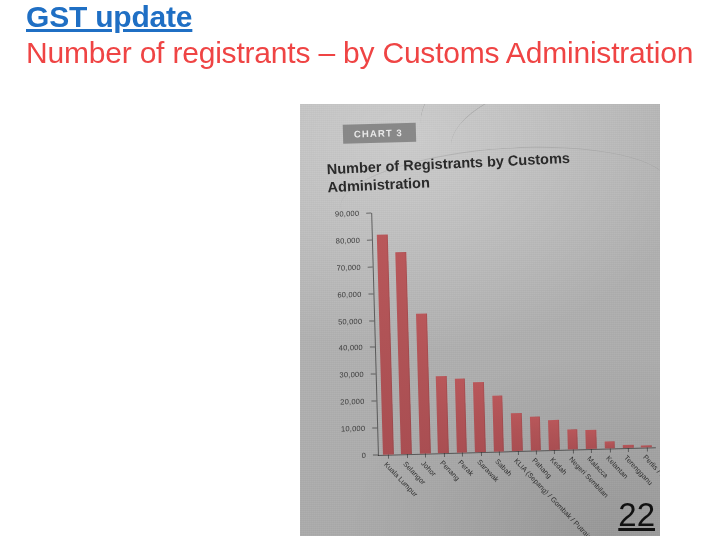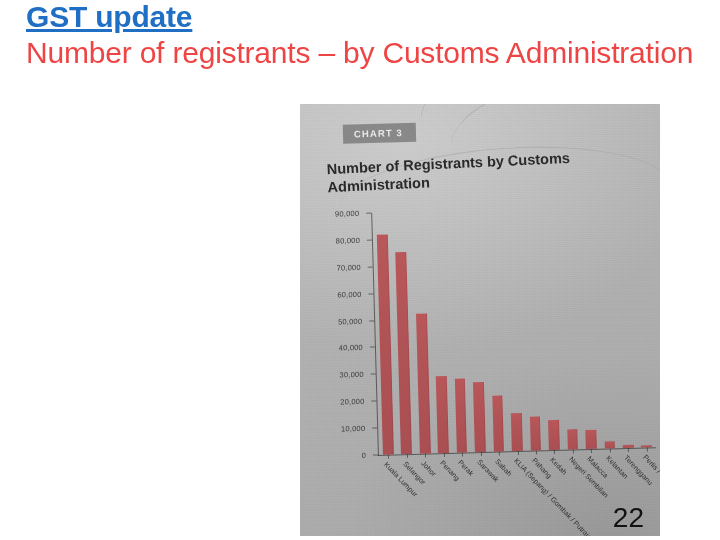--- a/index.html
+++ b/index.html
@@ -207,26 +207,27 @@
     transform-origin: left top;
     transform: rotate(48deg);
     font-size: 7px;
     color: #2e2e2e;
     white-space: nowrap;
     letter-spacing: .1px;
   }
 
   .page-number {
     position: absolute;
-    right: 16px;
+    right: 5px;
     bottom: 2px;
-    font-size: 28px;
+    font-size: 33px;
     color: #111111;
     z-index: 6;
     font-family: "Liberation Sans", sans-serif;
+    text-decoration: underline;
   }
 </style>
 </head>
 <body>
 
 <div class="slide-heading">
   <div class="gst-title">GST update</div>
   <div class="subtitle">Number of registrants – by Customs Administration</div>
 </div>
 

